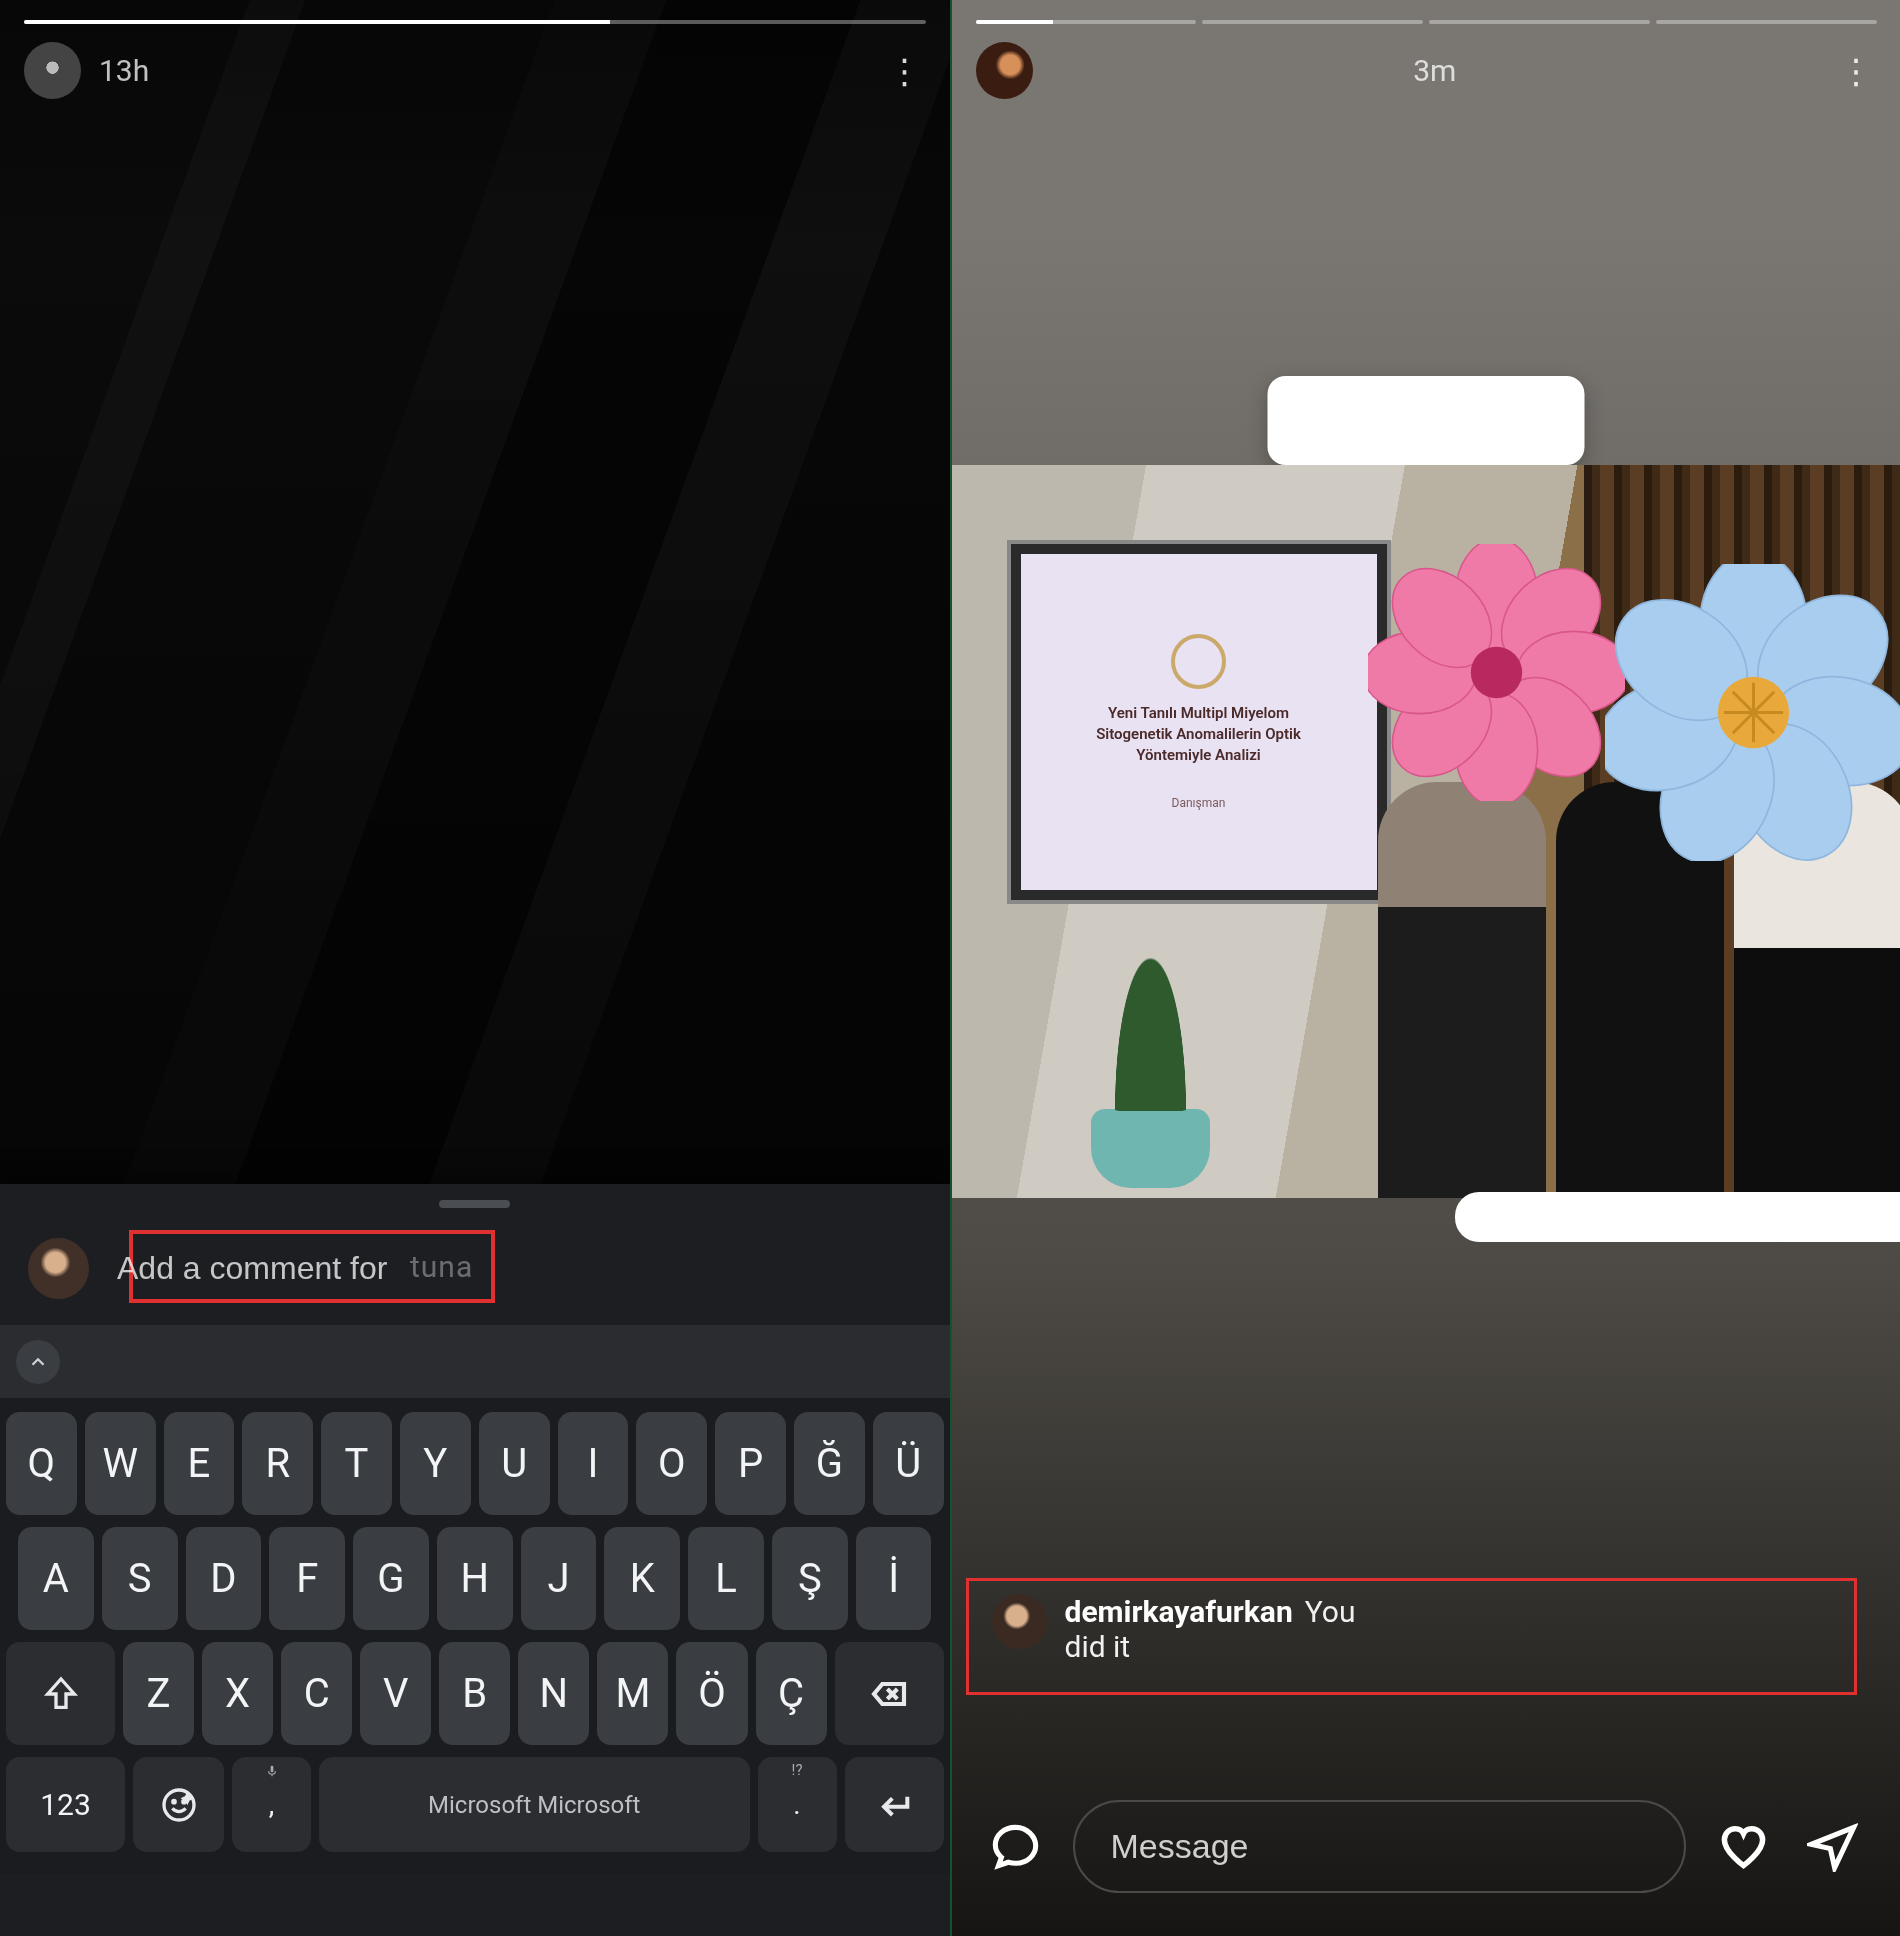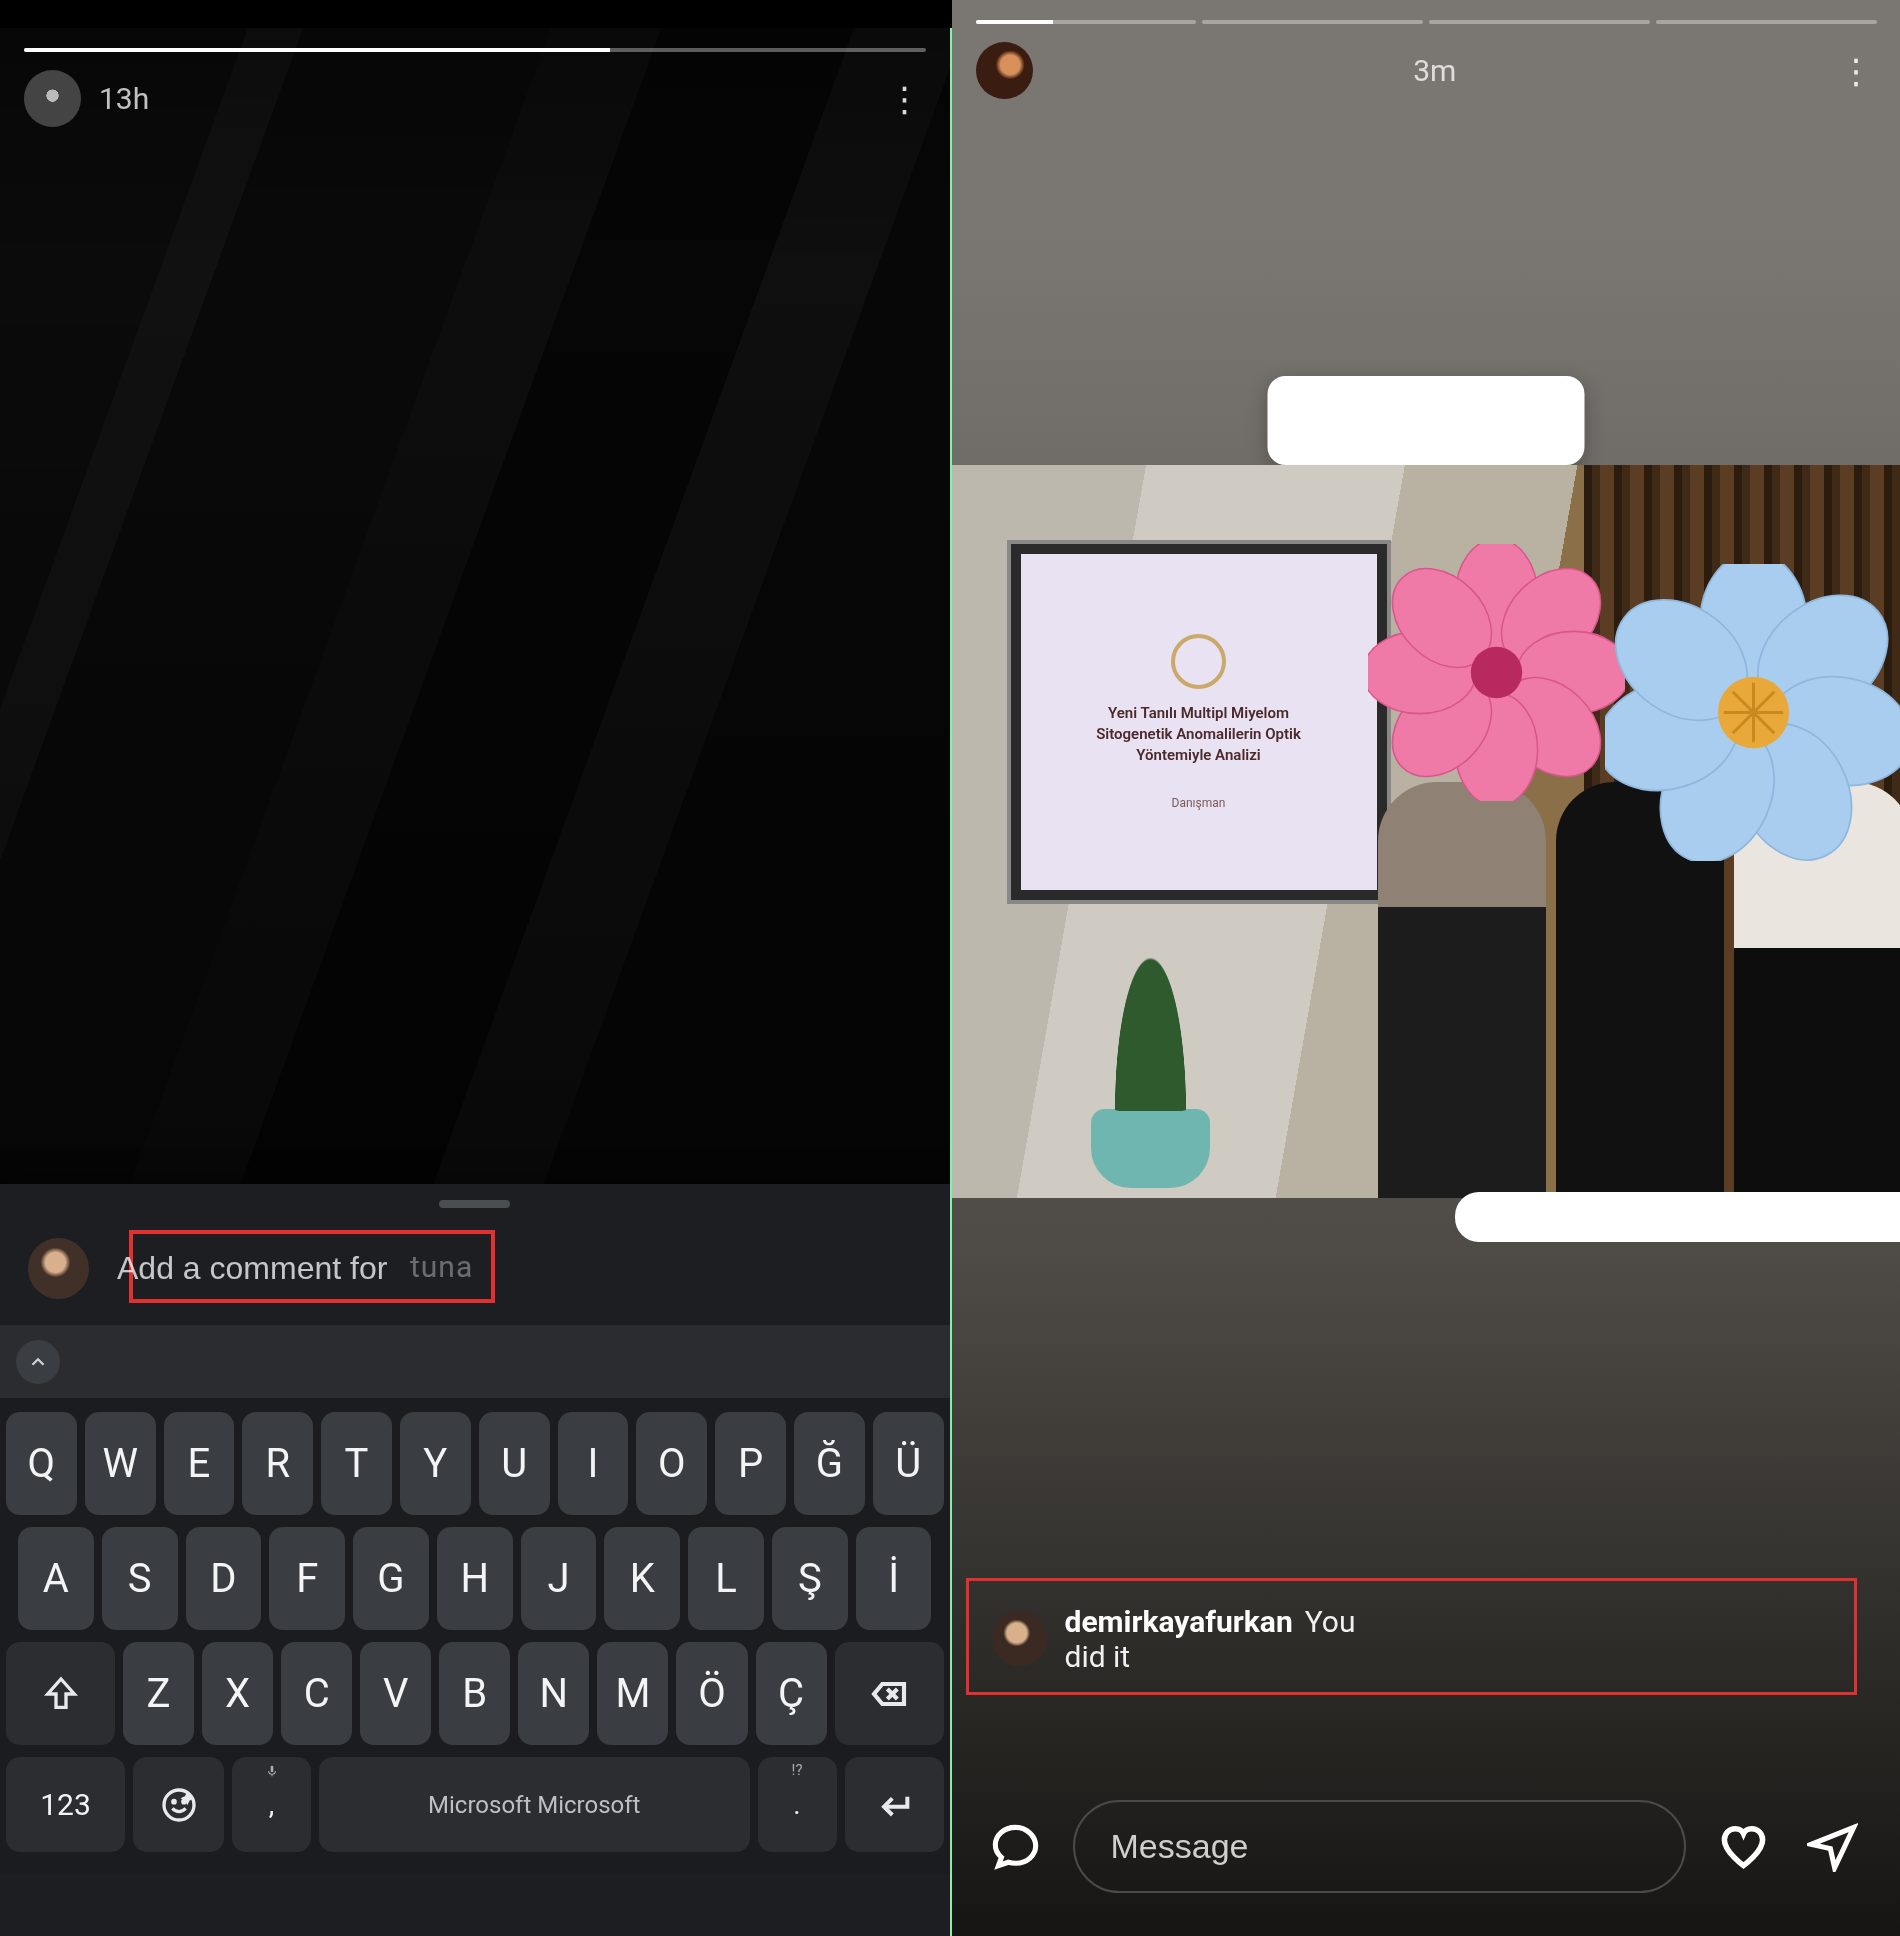--- a/index.html
+++ b/index.html
@@ -1,19 +1,19 @@
 <!DOCTYPE html>
 <html><head>
 <meta charset="utf-8">
 <style>
   * { margin: 0; padding: 0; box-sizing: border-box; }
   html, body { width: 1901px; height: 1936px; background: #000; font-family: -apple-system, BlinkMacSystemFont, "Segoe UI", Roboto, Helvetica, Arial, sans-serif; color: #fff; overflow: hidden; }
   .container { display: flex; width: 1901px; height: 1936px; }
   .pane { flex: 1; position: relative; overflow: hidden; }
-  .pane-left { background: #a21caf; border-right: 2px solid #86efac; margin-top: 28px; }
+  .pane-left { background: #a21caf; border-right: 2px solid #14532d; }
   .pane-right { background: #101010; }
 
   
   .story-header { position: absolute; top: 0; left: 0; right: 0; z-index: 50; padding: 20px 24px 0 24px; }
   .progress-bars { display: flex; gap: 6px; margin-bottom: 18px; }
   .progress-bar { height: 4px; border-radius: 2px; background: rgba(255,255,255,0.35); flex: 1; position: relative; overflow: hidden; }
   .progress-fill { position: absolute; top:0; left:0; bottom:0; background: #fff; }
   .header-row { display: flex; align-items: center; gap: 18px; }
   .avatar { width: 57px; height: 57px; border-radius: 50%; background: #333; flex-shrink: 0; background-size: cover; background-position: center; }
   .avatar-left { background: radial-gradient(circle at 50% 45%, #bbb 0 14%, #444 15% 100%); }
@@ -91,21 +91,21 @@
   .flower-pink { top: 79px; left: 416px; }
   .flower-blue { top: 99px; left: 653px; width: 297px; height: 297px; }
   
   .plant-pot { position:absolute; bottom: 10px; left: 139px; width: 119px; height: 79px; background: #6fb5b0; border-radius: 14px 14px 40px 40px; }
   .plant-pot::before { content:""; position:absolute; bottom: 77px; left: 18px; width: 83px; height: 178px; background: radial-gradient(ellipse at 50% 100%, #2e5a2e 0 60%, transparent 61%); border-radius: 50% 50% 10px 10px; }
   
   .white-label { position:absolute; top: 376px; left: 50%; transform: translateX(-50%); width: 317px; height: 89px; background: #fff; border-radius: 18px; box-shadow: 0 6px 20px rgba(0,0,0,0.25); }
   .white-strip { position:absolute; top: 1192px; right: 0; width: 446px; height: 50px; background: #fff; border-radius: 24px 0 0 24px; }
 
   
-  .right-comment { position:absolute; left: 20px; right: 515px; top: 1594px; height: 89px; display:flex; align-items:center; gap: 18px; padding: 0 20px; }
+  .right-comment { position:absolute; left: 20px; right: 515px; top: 1594px; height: 89px; display:flex; gap: 18px; padding: 0 20px; }
   .right-comment .c-avatar { width: 55px; height: 55px; border-radius:50%; background: radial-gradient(circle at 45% 40%, #d9b08c 0 22%, #3a2a22 30% 100%); flex-shrink:0; }
   .right-comment .c-user { font-weight: 700; font-size: 30px; color: #fdfdfd; margin-right: 8px; }
   .right-comment .c-text { font-size: 30px; color: #f0f0f0; font-weight: 400; }
   .red-box-right { position:absolute; border: 3px solid #e03030; left: 14px; top: 1578px; width: 891px; height: 117px; pointer-events:none; }
 
   
   .right-footer { position:absolute; bottom: 30px; left: 0; right: 5px; height: 119px; display:flex; align-items:center; gap: 26px; padding: 0 32px; }
   .footer-icon { width: 63px; height: 63px; display:flex; align-items:center; justify-content:center; flex-shrink:0; }
   .footer-icon svg { width: 51px; height: 51px; stroke: #fff; fill: none; stroke-width: 2.4; }
   .msg-pill { flex: 1; height: 93px; border: 2.5px solid #4a4a4a; border-radius: 48px; display:flex; align-items:center; padding: 0 36px; }

